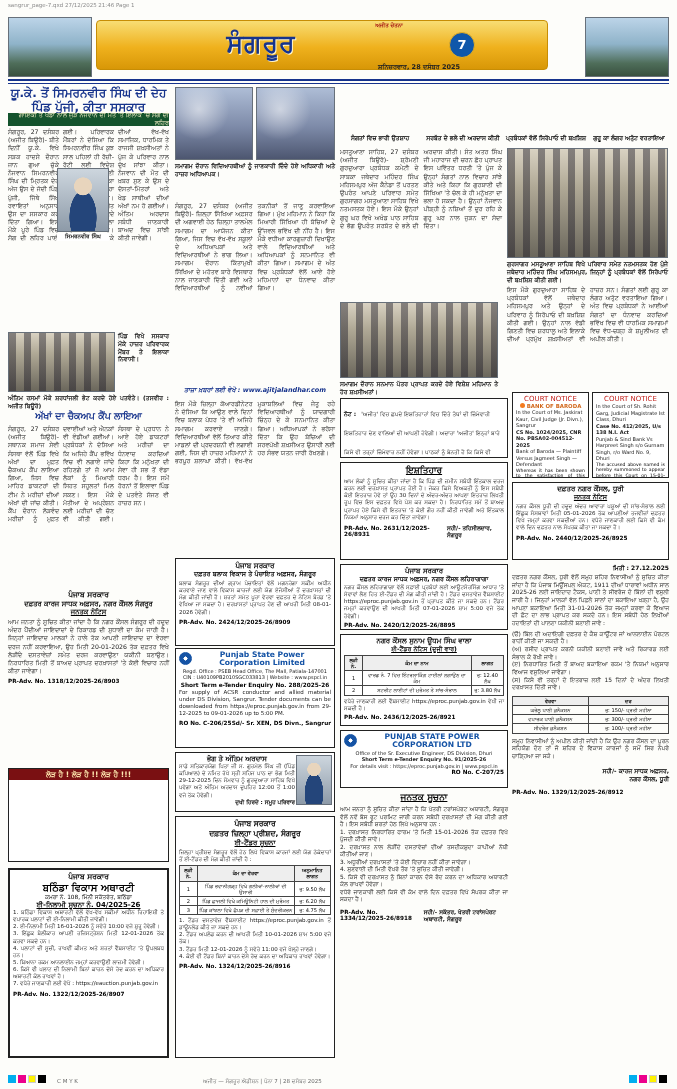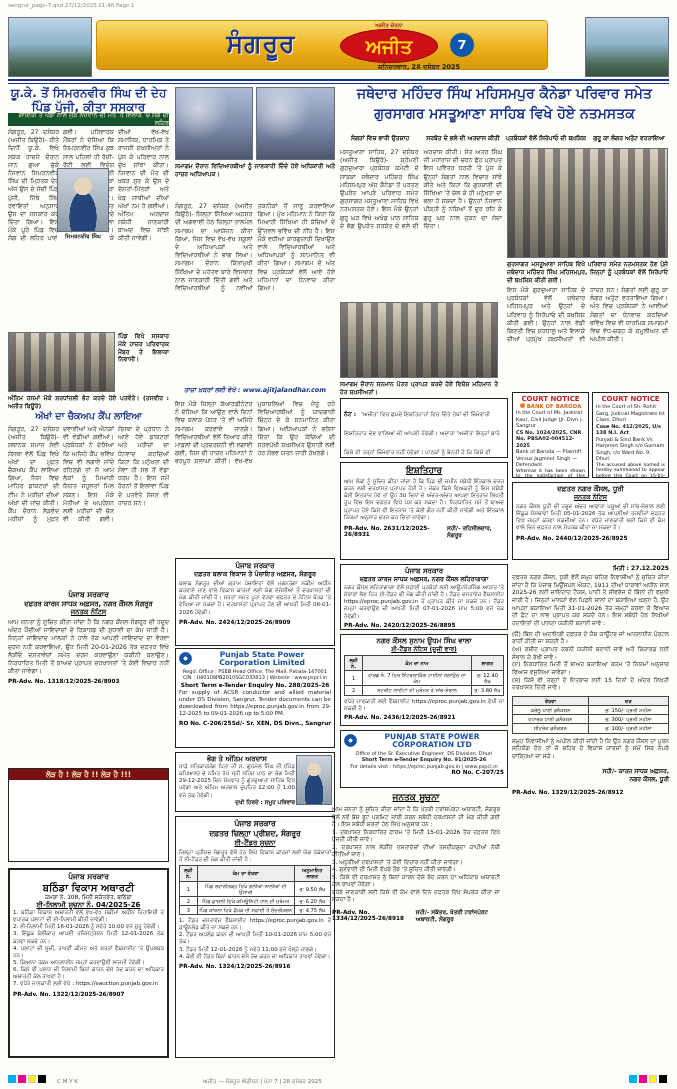--- a/index.html
+++ b/index.html
@@ -26,42 +26,41 @@
   .banner{position:absolute;background:linear-gradient(180deg,#f8dd74,#efb11d 55%,#d89707);border:1px solid #c78d05;border-radius:4px}
   .edition{font-size:25px;font-weight:bold;color:#16338c;text-shadow:1px 1px 0 #fff6cf;letter-spacing:1px}
   .oval{position:absolute;background:#ce1016;border:1.5px solid #8f0a0e;border-radius:50%;color:#ffd914;font-weight:bold;text-align:center}
   .pgcirc{position:absolute;background:#0f57aa;border:1.5px solid #e8b021;border-radius:50%;color:#fff;font-weight:bold;text-align:center}
   .rule{position:absolute;border-top:2px solid #16338c;border-bottom:1px solid #16338c;height:5px}
   .redband{position:absolute;background:#14532d;color:#fff6cd;font-weight:normal;font-size:6.4px;text-align:right;display:flex;align-items:center;justify-content:center;line-height:1.1}
   .tbl{width:100%;border-collapse:collapse}
   .tbl th,.tbl td{border:1px solid #444;font-size:5.1px;padding:1px;line-height:1.2;text-align:center;font-weight:normal}
   .tbl th{font-weight:bold;background:#eee}
   .prl{font-size:5.7px;font-weight:bold;color:#000}
-  .courttitle{color:#c3201a;font-weight:bold;font-size:7px;text-align:center}
+  .courttitle{color:#c3201a;font-weight:normal;font-size:7px;text-align:center}
   .banklogo{display:inline-block;width:5px;height:5px;background:#f47b20;border-radius:50%;margin-right:2px}
   .pspclttl{color:#1553a5;font-weight:bold;font-size:7.6px;text-align:center;line-height:1.1}
   .pspclcirc{position:absolute;width:13px;height:13px;border-radius:50%;background:radial-gradient(circle,#fff 25%,#1553a5 27%);border:1px solid #1553a5}
   .tiny{font-size:5px;line-height:1.3;color:#222;text-align:center}
   .csq{display:inline-block;width:8px;height:8px;margin-right:2px;vertical-align:middle}
   .darkband{background:#7a1012;color:#ffe9b0;font-weight:bold;text-align:center;font-size:7.5px;line-height:1.25;padding:1px}
 </style>
 </head>
 <body>
 
 <div class="sheet">
 
   <div class="abs" style="left:8px;top:2px;width:500px;height:9px;font-size:5.5px;color:#8a8a8a">sangrur_page-7.qxd  27/12/2025  21:46  Page 1</div>
 
   <div class="ph building" style="left:8px;top:17px;width:84px;height:60px"></div>
   <div class="ph building" style="left:585px;top:17px;width:84px;height:60px"></div>
 
   <div class="banner" style="left:96px;top:20px;width:452px;height:50px">
     <div class="abs edition" style="left:88px;top:8px;width:152px;text-align:center">ਸੰਗਰੂਰ</div>
     <div class="abs" style="left:243px;top:1px;width:98px;text-align:center;font-size:5.5px;font-weight:bold;color:#a30d10">ਅਜੀਤ ਚੇਤਨਾ</div>
-    <div class="oval" style="left:243px;top:8px;width:98px;height:34px;font-size:19px;line-height:32px">ਅਜੀਤ</div>
     <div class="abs" style="left:223px;top:42px;width:140px;text-align:right;font-size:6.5px;font-weight:bold;color:#222">ਸ਼ਨਿਚਰਵਾਰ, 28 ਦਸੰਬਰ 2025</div>
     <div class="pgcirc" style="left:352px;top:11px;width:26px;height:26px;font-size:13px;line-height:24px">7</div>
   </div>
   <div class="rule" style="left:8px;top:79px;width:661px"></div>
 
   <div class="abs hl" style="left:8px;top:86px;width:161px;height:26px;font-size:12px;line-height:1.2">ਯੂ.ਕੇ. ਤੋਂ ਸਿਮਰਨਵੀਰ ਸਿੰਘ ਦੀ ਦੇਹ ਪਿੰਡ ਪੁੱਜੀ, ਕੀਤਾ ਸਸਕਾਰ</div>
   <div class="redband" style="left:8px;top:113px;width:161px;height:13px">ਗਾਇਕੀ ਤੇ ਖੇਡਾਂ ਨਾਲ ਜੁੜੇ ਨੌਜਵਾਨ ਦੀ ਮੌਤ 'ਤੇ ਇਲਾਕੇ 'ਚ ਸੋਗ ਦੀ ਲਹਿਰ</div>
   <div class="abs bd cols3" style="left:8px;top:128px;width:161px;height:202px">ਸੰਗਰੂਰ, 27 ਦਸੰਬਰ (ਅਜੀਤ ਬਿਊਰੋ)- ਬੀਤੇ ਦਿਨੀਂ ਯੂ.ਕੇ. ਵਿਖੇ ਸੜਕ ਹਾਦਸੇ ਦੌਰਾਨ ਜਾਨ ਗੁਆ ਚੁੱਕੇ ਨੌਜਵਾਨ ਸਿਮਰਨਵੀਰ ਸਿੰਘ ਦੀ ਮ੍ਰਿਤਕ ਦੇਹ ਅੱਜ ਉਸ ਦੇ ਜੱਦੀ ਪਿੰਡ ਪੁੱਜੀ, ਜਿੱਥੇ ਸਿੱਖ ਰਵਾਇਤਾਂ ਅਨੁਸਾਰ ਉਸ ਦਾ ਸਸਕਾਰ ਕਰ ਦਿੱਤਾ ਗਿਆ। ਇਸ ਮੌਕੇ ਪੂਰੇ ਪਿੰਡ ਵਿਚ ਸੋਗ ਦੀ ਲਹਿਰ ਪਾਈ ਗਈ। ਪਰਿਵਾਰਕ ਮੈਂਬਰਾਂ ਨੇ ਦੱਸਿਆ ਕਿ ਸਿਮਰਨਵੀਰ ਸਿੰਘ ਕੁਝ ਸਾਲ ਪਹਿਲਾਂ ਹੀ ਰੋਜ਼ੀ-ਰੋਟੀ ਲਈ ਵਿਦੇਸ਼ ਗਿਆ ਸੀ ਅਤੇ ਆਪਣੀ ਮਿਹਨਤ ਸਦਕਾ ਪਰਿਵਾਰ ਦਾ ਸਹਾਰਾ ਬਣਿਆ ਹੋਇਆ ਸੀ। ਉਸ ਦੀ ਬੇਵਕਤੀ ਮੌਤ ਨਾਲ ਪਰਿਵਾਰ ਨੂੰ ਕਦੇ ਨਾ ਪੂਰਾ ਹੋਣ ਵਾਲਾ ਘਾਟਾ ਪਿਆ ਹੈ। ਸਸਕਾਰ ਮੌਕੇ ਇਲਾਕੇ ਦੀਆਂ ਵੱਖ-ਵੱਖ ਸਮਾਜਿਕ, ਧਾਰਮਿਕ ਤੇ ਰਾਜਸੀ ਸ਼ਖ਼ਸੀਅਤਾਂ ਨੇ ਪੁੱਜ ਕੇ ਪਰਿਵਾਰ ਨਾਲ ਦੁੱਖ ਸਾਂਝਾ ਕੀਤਾ। ਨੌਜਵਾਨ ਦੀ ਮੌਤ ਦੀ ਖ਼ਬਰ ਸੁਣ ਕੇ ਉਸ ਦੇ ਦੋਸਤਾਂ-ਮਿੱਤਰਾਂ ਅਤੇ ਖੇਡ ਸਾਥੀਆਂ ਦੀਆਂ ਅੱਖਾਂ ਨਮ ਹੋ ਗਈਆਂ। ਅੰਤਿਮ ਅਰਦਾਸ ਸਬੰਧੀ ਜਾਣਕਾਰੀ ਬਾਅਦ ਵਿਚ ਸਾਂਝੀ ਕੀਤੀ ਜਾਵੇਗੀ।</div>
   <div class="ph portrait" style="left:57px;top:168px;width:52px;height:64px"></div>
   <div class="abs" style="left:57px;top:233px;width:52px;height:8px;background:#fff;font-size:5.5px;font-weight:bold;text-align:center">ਸਿਮਰਨਵੀਰ ਸਿੰਘ</div>
@@ -162,22 +161,20 @@
       </tr>
     </tbody>
       </table>
     <div class="sm pre" style="margin-top:2px">1. ਟੈਂਡਰ ਦਸਤਾਵੇਜ਼ ਵੈੱਬਸਾਈਟ https://eproc.punjab.gov.in ਤੋਂ ਡਾਊਨਲੋਡ ਕੀਤੇ ਜਾ ਸਕਦੇ ਹਨ।
 2. ਟੈਂਡਰ ਅਪਲੋਡ ਕਰਨ ਦੀ ਆਖਰੀ ਮਿਤੀ 10-01-2026 ਸ਼ਾਮ 5:00 ਵਜੇ ਤੱਕ।
 3. ਟੈਂਡਰ ਮਿਤੀ 12-01-2026 ਨੂੰ ਸਵੇਰੇ 11:00 ਵਜੇ ਖੋਲ੍ਹੇ ਜਾਣਗੇ।
 4. ਕੋਈ ਵੀ ਟੈਂਡਰ ਬਿਨਾਂ ਕਾਰਨ ਦੱਸੇ ਰੱਦ ਕਰਨ ਦਾ ਅਧਿਕਾਰ ਰਾਖਵਾਂ ਹੋਵੇਗਾ।</div>
     <div class="prl" style="margin-top:3px">PR-Adv. No. 1324/12/2025-26/8916</div>
   </div>
 
-  <div class="abs hl pre" style="left:340px;top:84px;width:329px;height:46px;font-size:14px;line-height:1.4">ਜਥੇਦਾਰ ਮਹਿੰਦਰ ਸਿੰਘ ਮਹਿਸਮਪੁਰ ਕੈਨੇਡਾ ਪਰਿਵਾਰ ਸਮੇਤ
-ਗੁਰਸਾਗਰ ਮਸਤੂਆਣਾ ਸਾਹਿਬ ਵਿਖੇ ਹੋਏ ਨਤਮਸਤਕ</div>
   <div class="abs ctr b" style="left:340px;top:134px;width:80px;font-size:6px">ਸੰਗਤਾਂ ਵਿਚ ਭਾਰੀ ਉਤਸ਼ਾਹ</div>
   <div class="abs ctr b" style="left:423px;top:134px;width:80px;font-size:6px">ਸਰਬੱਤ ਦੇ ਭਲੇ ਦੀ ਅਰਦਾਸ ਕੀਤੀ</div>
   <div class="abs ctr b" style="left:506px;top:134px;width:80px;font-size:6px">ਪ੍ਰਬੰਧਕਾਂ ਵੱਲੋਂ ਸਿਰੋਪਾਓ ਦੀ ਬਖ਼ਸ਼ਿਸ਼</div>
   <div class="abs ctr b" style="left:589px;top:134px;width:80px;font-size:6px">ਗੁਰੂ ਕਾ ਲੰਗਰ ਅਤੁੱਟ ਵਰਤਾਇਆ</div>
   <div class="abs bd cols2" style="left:340px;top:148px;width:162px;height:150px">ਮਸਤੂਆਣਾ ਸਾਹਿਬ, 27 ਦਸੰਬਰ (ਅਜੀਤ ਬਿਊਰੋ)- ਸ਼੍ਰੋਮਣੀ ਗੁਰਦੁਆਰਾ ਪ੍ਰਬੰਧਕ ਕਮੇਟੀ ਦੇ ਸਾਬਕਾ ਜਥੇਦਾਰ ਮਹਿੰਦਰ ਸਿੰਘ ਮਹਿਸਮਪੁਰ ਅੱਜ ਕੈਨੇਡਾ ਤੋਂ ਪਰਤਣ ਉਪਰੰਤ ਆਪਣੇ ਪਰਿਵਾਰ ਸਮੇਤ ਗੁਰਸਾਗਰ ਮਸਤੂਆਣਾ ਸਾਹਿਬ ਵਿਖੇ ਨਤਮਸਤਕ ਹੋਏ। ਇਸ ਮੌਕੇ ਉਨ੍ਹਾਂ ਗੁਰੂ ਘਰ ਵਿਖੇ ਅਖੰਡ ਪਾਠ ਸਾਹਿਬ ਦੇ ਭੋਗ ਉਪਰੰਤ ਸਰਬੱਤ ਦੇ ਭਲੇ ਦੀ ਅਰਦਾਸ ਕੀਤੀ। ਸੰਤ ਅਤਰ ਸਿੰਘ ਜੀ ਮਹਾਰਾਜ ਦੀ ਚਰਨ ਛੋਹ ਪ੍ਰਾਪਤ ਇਸ ਪਵਿੱਤਰ ਧਰਤੀ 'ਤੇ ਪੁੱਜ ਕੇ ਉਨ੍ਹਾਂ ਸੰਗਤਾਂ ਨਾਲ ਵਿਚਾਰ ਸਾਂਝੇ ਕੀਤੇ ਅਤੇ ਕਿਹਾ ਕਿ ਗੁਰਬਾਣੀ ਦੀ ਸਿੱਖਿਆ 'ਤੇ ਚੱਲ ਕੇ ਹੀ ਮਨੁੱਖਤਾ ਦਾ ਭਲਾ ਹੋ ਸਕਦਾ ਹੈ। ਉਨ੍ਹਾਂ ਨੌਜਵਾਨ ਪੀੜ੍ਹੀ ਨੂੰ ਨਸ਼ਿਆਂ ਤੋਂ ਦੂਰ ਰਹਿ ਕੇ ਗੁਰੂ ਘਰ ਨਾਲ ਜੁੜਨ ਦਾ ਸੱਦਾ ਦਿੱਤਾ।</div>
   <div class="ph crowd" style="left:507px;top:148px;width:161px;height:110px"></div>
   <div class="abs cap" style="left:507px;top:260px;width:161px;height:24px">ਗੁਰਸਾਗਰ ਮਸਤੂਆਣਾ ਸਾਹਿਬ ਵਿਖੇ ਪਰਿਵਾਰ ਸਮੇਤ ਨਤਮਸਤਕ ਹੋਣ ਪੁੱਜੇ ਜਥੇਦਾਰ ਮਹਿੰਦਰ ਸਿੰਘ ਮਹਿਸਮਪੁਰ, ਜਿਨ੍ਹਾਂ ਨੂੰ ਪ੍ਰਬੰਧਕਾਂ ਵੱਲੋਂ ਸਿਰੋਪਾਓ ਦੀ ਬਖ਼ਸ਼ਿਸ਼ ਕੀਤੀ ਗਈ।</div>
   <div class="abs bd cols2" style="left:507px;top:286px;width:161px;height:102px">ਇਸ ਮੌਕੇ ਗੁਰਦੁਆਰਾ ਸਾਹਿਬ ਦੇ ਪ੍ਰਬੰਧਕਾਂ ਵੱਲੋਂ ਜਥੇਦਾਰ ਮਹਿਸਮਪੁਰ ਅਤੇ ਉਨ੍ਹਾਂ ਦੇ ਪਰਿਵਾਰ ਨੂੰ ਸਿਰੋਪਾਓ ਦੀ ਬਖ਼ਸ਼ਿਸ਼ ਕੀਤੀ ਗਈ। ਉਨ੍ਹਾਂ ਨਾਲ ਵੱਡੀ ਗਿਣਤੀ ਵਿਚ ਸ਼ਰਧਾਲੂ ਅਤੇ ਇਲਾਕੇ ਦੀਆਂ ਪ੍ਰਮੁੱਖ ਸ਼ਖ਼ਸੀਅਤਾਂ ਵੀ ਹਾਜ਼ਰ ਸਨ। ਸੰਗਤਾਂ ਲਈ ਗੁਰੂ ਕਾ ਲੰਗਰ ਅਤੁੱਟ ਵਰਤਾਇਆ ਗਿਆ। ਅੰਤ ਵਿਚ ਪ੍ਰਬੰਧਕਾਂ ਨੇ ਆਈਆਂ ਸੰਗਤਾਂ ਦਾ ਧੰਨਵਾਦ ਕਰਦਿਆਂ ਭਵਿੱਖ ਵਿਚ ਵੀ ਧਾਰਮਿਕ ਸਮਾਗਮਾਂ ਵਿਚ ਵੱਧ-ਚੜ੍ਹ ਕੇ ਸ਼ਮੂਲੀਅਤ ਦੀ ਅਪੀਲ ਕੀਤੀ।</div>
   <div class="ph crowd" style="left:340px;top:302px;width:158px;height:76px"></div>
   <div class="abs cap" style="left:340px;top:380px;width:158px;height:15px">ਸਮ‍ਾਗਮ ਦੌਰਾਨ ਸਨਮਾਨ ਪੱਤਰ ਪ੍ਰਾਪਤ ਕਰਦੇ ਹੋਏ ਵਿਸ਼ੇਸ਼ ਮਹਿਮਾਨ ਤੇ ਹੋਰ ਸ਼ਖ਼ਸੀਅਤਾਂ।</div>
@@ -256,21 +253,21 @@
 
   <div class="box" style="left:340px;top:730px;width:168px;height:58px">
     <div class="pspclcirc" style="left:3px;top:3px"></div>
     <div class="pspclttl" style="margin-left:16px">PUNJAB STATE POWER CORPORATION LTD</div>
     <div class="tiny">Office of the Sr. Executive Engineer, DS Division, Dhuri</div>
     <div class="tiny b">Short Term e-Tender Enquiry No. 91/2025-26</div>
     <div class="tiny">For details visit : https://eproc.punjab.gov.in | www.pspcl.in</div>
     <div class="rt prl">RO No. C-207/25</div>
   </div>
 
-  <div class="abs" style="left:332px;top:792px;width:168px;height:266px">
+  <div class="abs" style="left:340px;top:792px;width:168px;height:266px">
     <div class="ctr b" style="font-size:9px;text-decoration:underline">ਜਨਤਕ ਸੂਚਨਾ</div>
     <div class="sm pre" style="margin-top:3px;font-size:5.8px">ਆਮ ਜਨਤਾ ਨੂੰ ਸੂਚਿਤ ਕੀਤਾ ਜਾਂਦਾ ਹੈ ਕਿ ਖੇਤਰੀ ਟਰਾਂਸਪੋਰਟ ਅਥਾਰਟੀ, ਸੰਗਰੂਰ ਵੱਲੋਂ ਨਵੇਂ ਬੱਸ ਰੂਟ ਪਰਮਿਟ ਜਾਰੀ ਕਰਨ ਸਬੰਧੀ ਦਰਖ਼ਾਸਤਾਂ ਦੀ ਮੰਗ ਕੀਤੀ ਗਈ ਹੈ। ਇਸ ਸਬੰਧੀ ਸ਼ਰਤਾਂ ਹੇਠ ਲਿਖੇ ਅਨੁਸਾਰ ਹਨ :
 1. ਦਰਖ਼ਾਸਤ ਨਿਰਧਾਰਿਤ ਫਾਰਮ 'ਤੇ ਮਿਤੀ 15-01-2026 ਤੱਕ ਦਫ਼ਤਰ ਵਿਖੇ ਪੁੱਜਦੀ ਕੀਤੀ ਜਾਵੇ।
 2. ਦਰਖ਼ਾਸਤ ਨਾਲ ਲੋੜੀਂਦੇ ਦਸਤਾਵੇਜ਼ਾਂ ਦੀਆਂ ਤਸਦੀਕਸ਼ੁਦਾ ਕਾਪੀਆਂ ਨੱਥੀ ਕੀਤੀਆਂ ਜਾਣ।
 3. ਅਧੂਰੀਆਂ ਦਰਖ਼ਾਸਤਾਂ 'ਤੇ ਕੋਈ ਵਿਚਾਰ ਨਹੀਂ ਕੀਤਾ ਜਾਵੇਗਾ।
 4. ਸੁਣਵਾਈ ਦੀ ਮਿਤੀ ਵੱਖਰੇ ਤੌਰ 'ਤੇ ਸੂਚਿਤ ਕੀਤੀ ਜਾਵੇਗੀ।
 5. ਕਿਸੇ ਵੀ ਦਰਖ਼ਾਸਤ ਨੂੰ ਬਿਨਾਂ ਕਾਰਨ ਦੱਸੇ ਰੱਦ ਕਰਨ ਦਾ ਅਧਿਕਾਰ ਅਥਾਰਟੀ ਕੋਲ ਰਾਖਵਾਂ ਹੋਵੇਗਾ।
 ਵਧੇਰੇ ਜਾਣਕਾਰੀ ਲਈ ਕਿਸੇ ਵੀ ਕੰਮ ਵਾਲੇ ਦਿਨ ਦਫ਼ਤਰ ਵਿਖੇ ਸੰਪਰਕ ਕੀਤਾ ਜਾ ਸਕਦਾ ਹੈ।</div>
     <div style="display:flex;justify-content:space-between;margin-top:5px">
       <span class="prl">PR-Adv. No. 1334/12/2025-26/8918</span>

